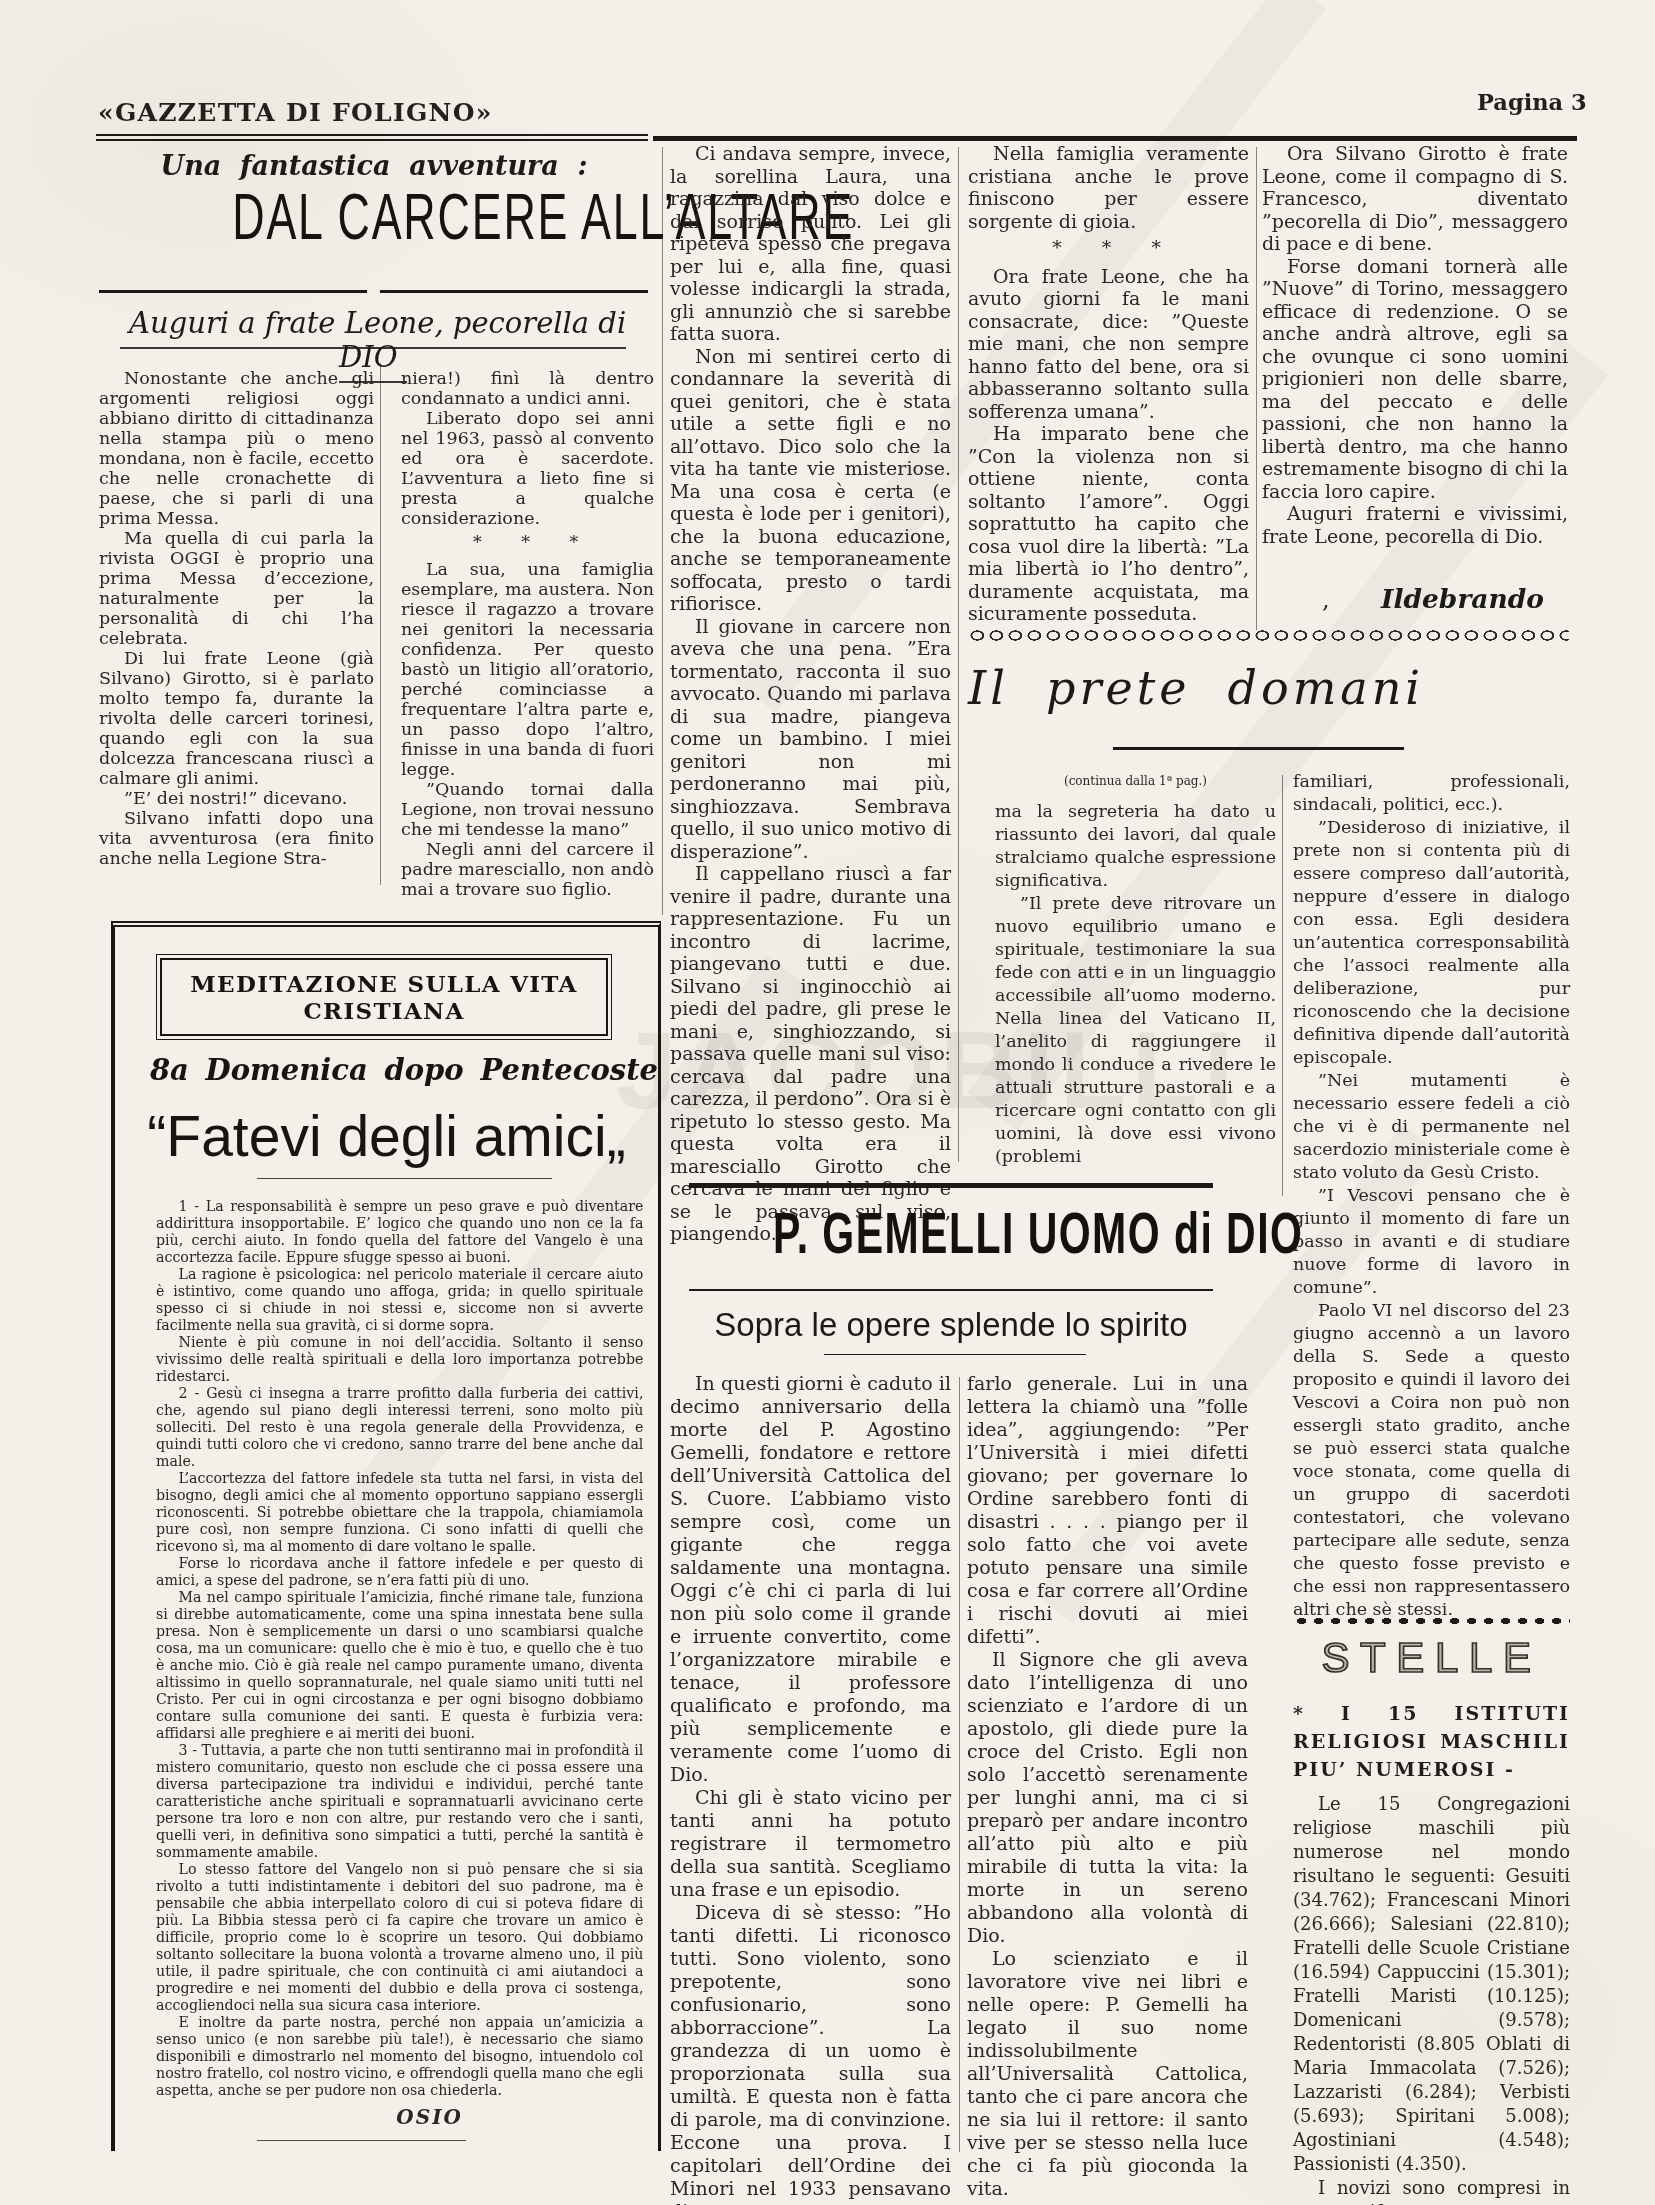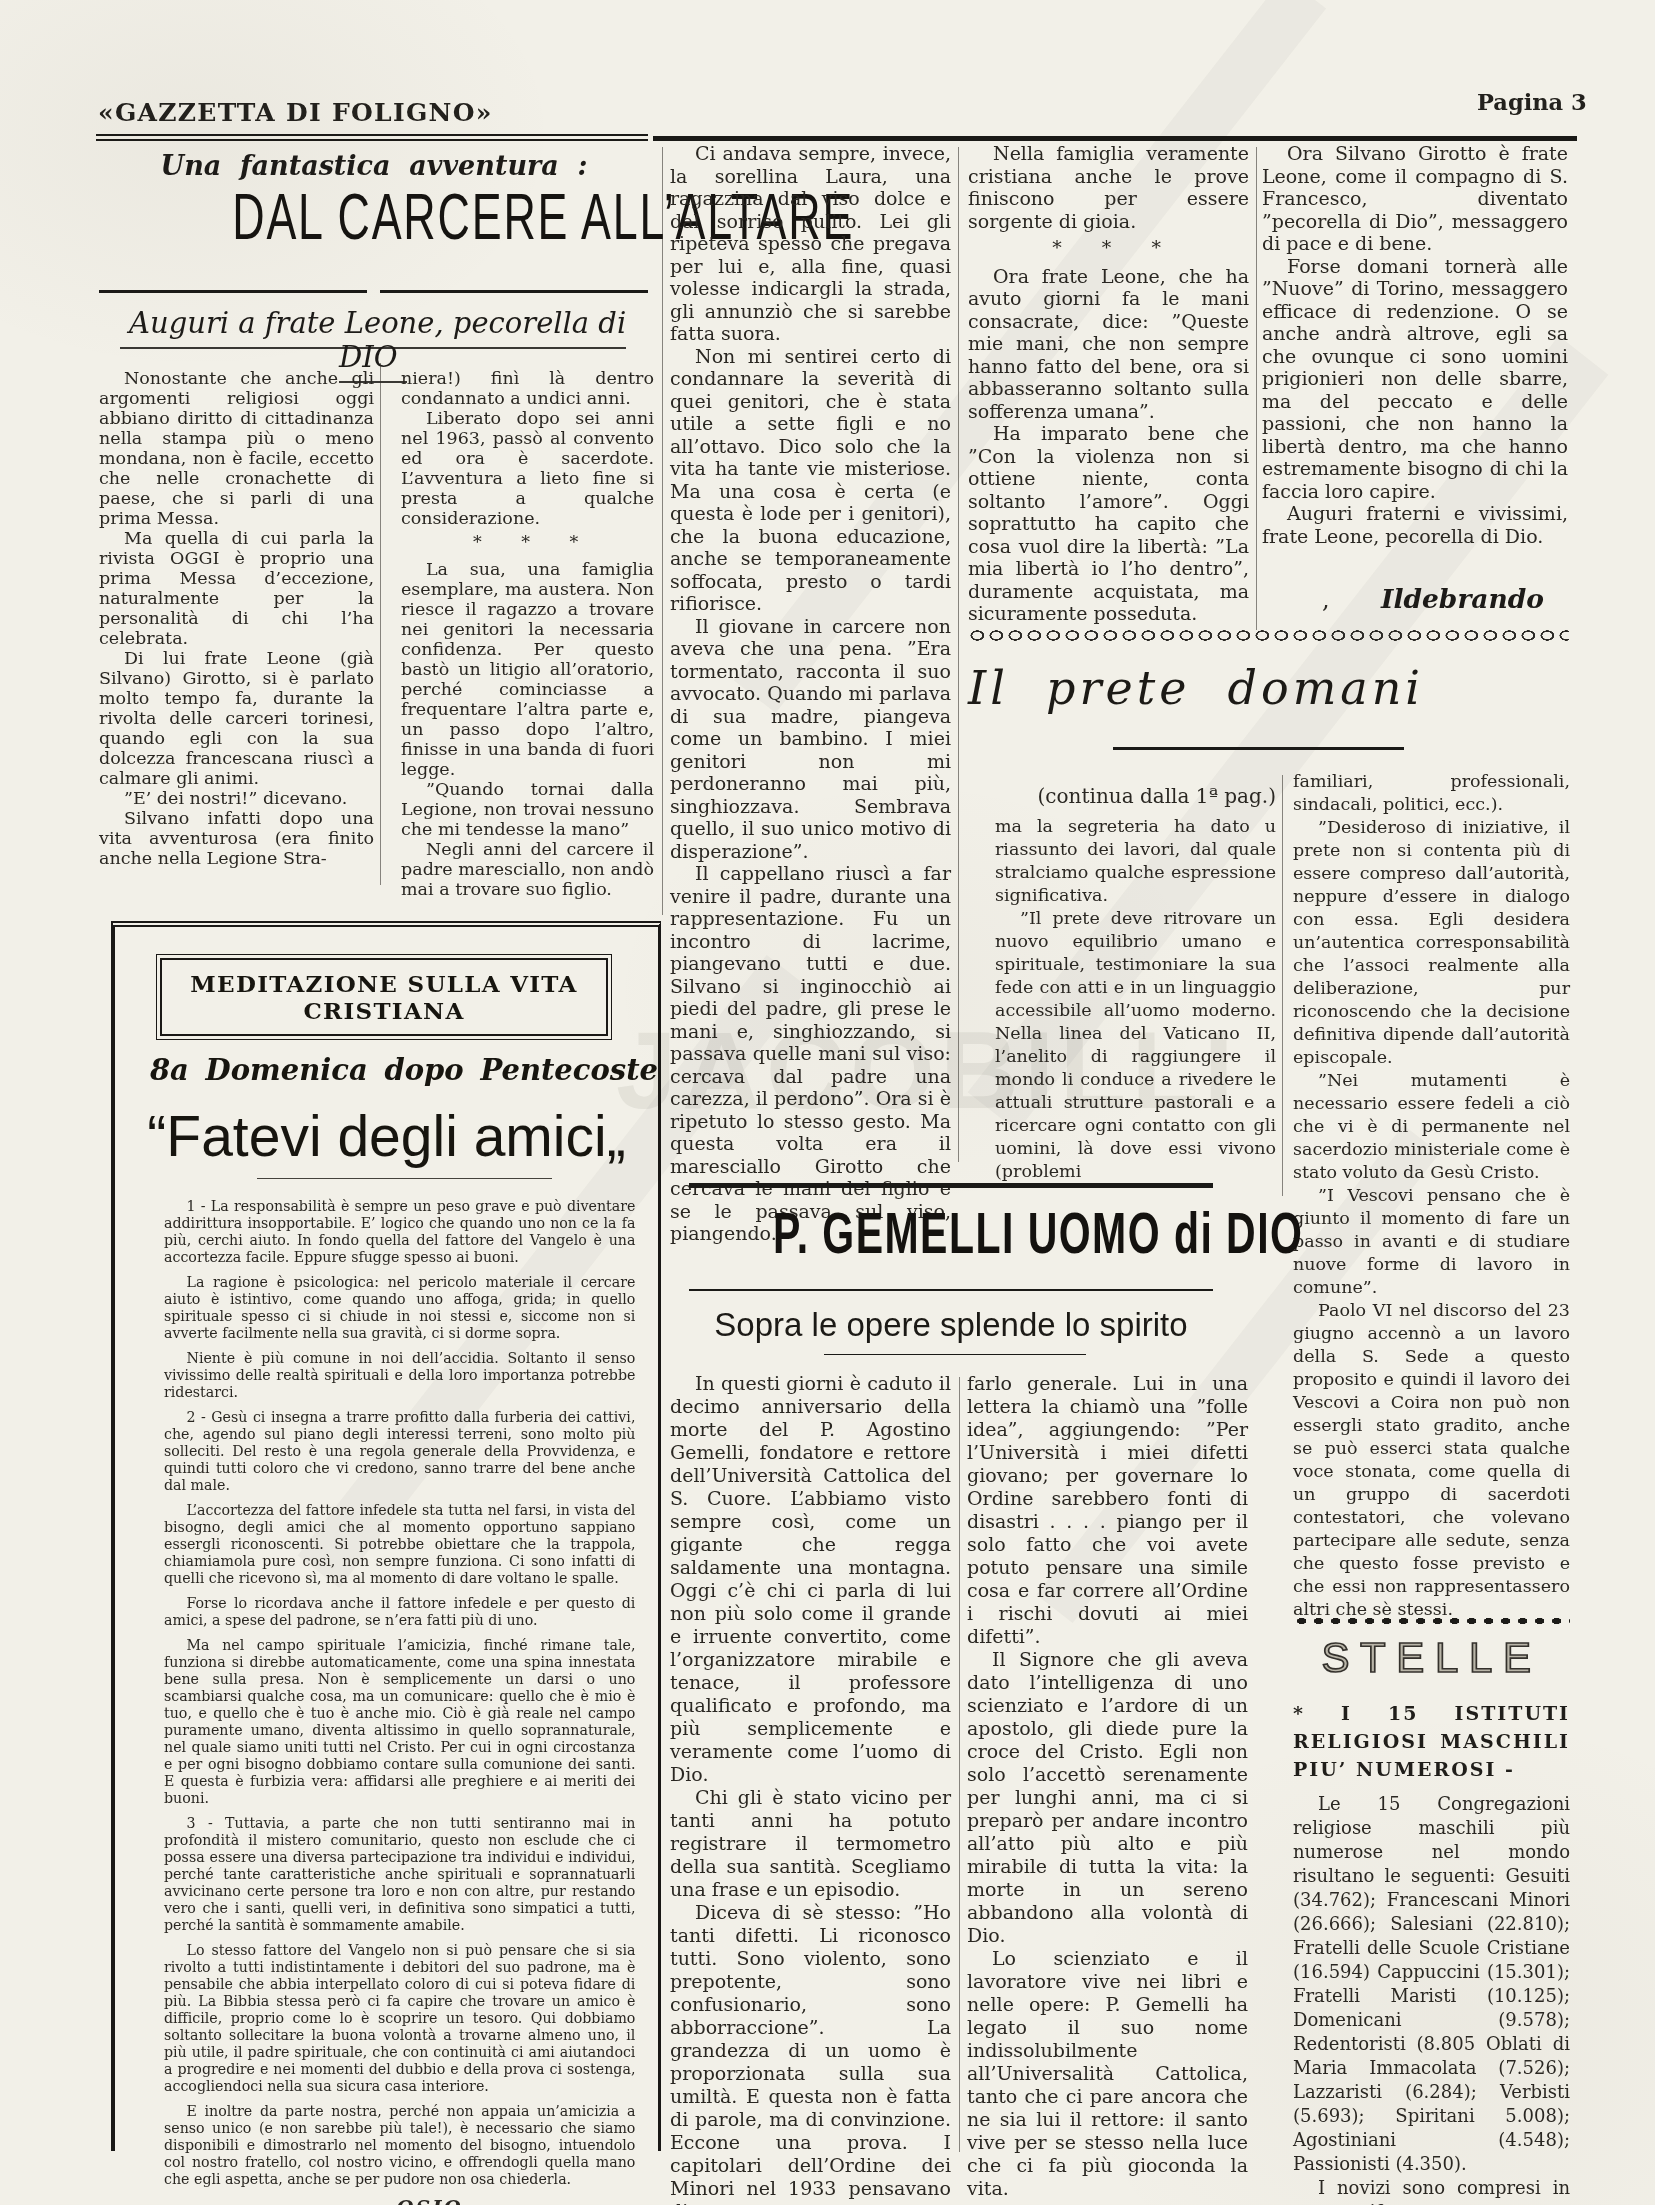--- a/index.html
+++ b/index.html
@@ -25,21 +25,21 @@
   .display-title{text-align:center;white-space:nowrap;}
   .display-title>span{display:inline-block;transform:scaleX(.70);transform-origin:center;
     font-family:"Liberation Sans",sans-serif;font-weight:500;font-size:64px;letter-spacing:2.6px;color:#161411;}
   .subtitle{font-style:italic;font-size:29px;text-align:center;color:#1d1b18;}
   .subtitle>span{border-bottom:2px solid #3a3834;padding:0 9.3px 6.6px;}
   
   .body-col{position:absolute;text-align:justify;}
   .body-col p{margin:0;text-indent:25px;overflow-wrap:break-word;}
   .body-col p.noindent{text-indent:0;}
   .body-col p.stars{text-indent:0;text-align:center;letter-spacing:17px;line-height:1.1;margin:5.3px 0 6.6px;padding-left:13.2px;}
-  .body-col p.continua{text-indent:0;text-align:right;font-size:20px;margin-bottom:6.6px;margin-top:15px;}
+  .body-col p.continua{text-indent:0;text-align:center;font-size:12px;margin-bottom:6.6px;}
   .fs-a{font-size:17.5px;line-height:20px;}
   .fs-b{font-size:19px;line-height:22.5px;}
   .fs-c{font-size:17.5px;line-height:23px;}
   .fs-d{font-size:19px;line-height:23px;}
   .fs-e{font-size:18px;line-height:24px;}
   .sig-row{display:flex;justify-content:space-between;align-items:baseline;}
   .sig-comma{font-size:24px;padding-left:60px;}
   .sig-name{font-style:italic;font-weight:700;font-size:26.5px;padding-right:17px;color:#1d1b18;}
   
   .chain{background-image:radial-gradient(ellipse 8px 6px at 9.3px 50%, transparent 60%, #2c2a26 63%, #2c2a26 84%, transparent 87%);
@@ -49,21 +49,21 @@
   .vline{position:absolute;width:1.3px;background:rgba(45,42,37,.55);}
   
   .medbox{position:absolute;left:111px;top:921px;width:543px;height:1224px;
     border-left:4.6px solid #1a1816;border-right:3.3px solid #1a1816;border-top:6.6px double #1a1816;}
   .medhead{margin:30.5px 50px 0 45px;border:2px solid #1a1816;outline:1.3px solid #1a1816;outline-offset:3.3px;
     text-align:center;padding:10px 4px;font-weight:700;font-size:23px;letter-spacing:1.3px;color:#17150f;}
   .domenica{text-align:right;margin-top:17px;font-weight:700;font-style:italic;font-size:29px;word-spacing:6.6px;color:#17150f;}
   .fatevi{text-align:center;margin-top:16px;font-family:"Liberation Sans",sans-serif;font-size:57px;color:#17150f;}
   .fatevi-rule{height:1.3px;background:#45423c;margin:9.3px 106px 0 142px;}
   .med-body{margin:18.5px 14.6px 0 41px;text-align:justify;font-size:14.2px;line-height:17px;}
-  .med-body p{margin:8px;text-indent:22.5px;}
+  .med-body p{margin:0;text-indent:22.5px;}
   .osio{margin-top:6.6px;text-align:right;padding-right:195px;font-style:italic;font-weight:700;font-size:20px;letter-spacing:2px;}
   .med-endline{height:1.3px;background:#504d46;margin:10.6px 192px 0 142px;}
   
   .prete-title{text-align:left;font-style:italic;font-size:46px;letter-spacing:4px;word-spacing:18.5px;color:#1c1a16;}
   
   .gem-title{text-align:center;white-space:nowrap;}
   .gem-title>span{display:inline-block;transform:scaleX(.72);transform-origin:center;
     font-family:"Liberation Sans",sans-serif;font-weight:700;font-size:57px;letter-spacing:2px;color:#14120f;}
   .gem-sub{text-align:center;font-family:"Liberation Sans",sans-serif;font-size:33px;color:#1c1a16;}
   

